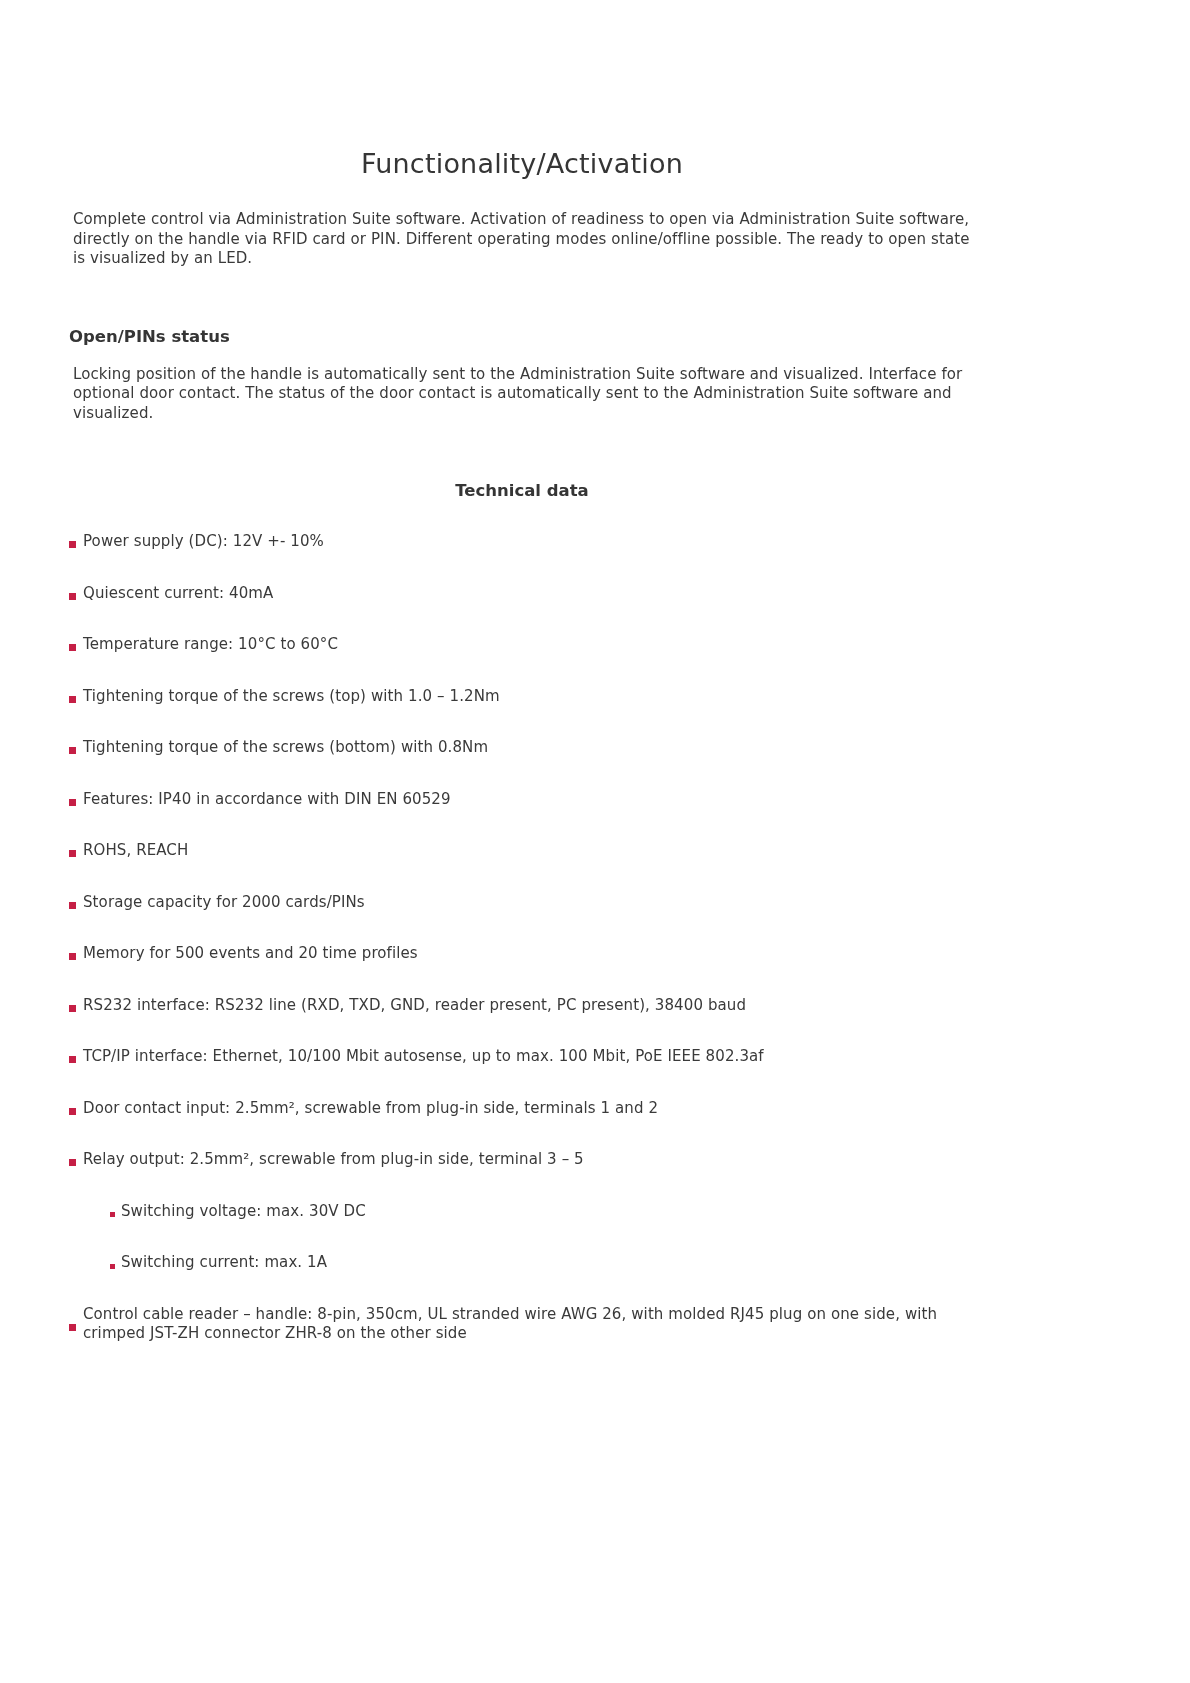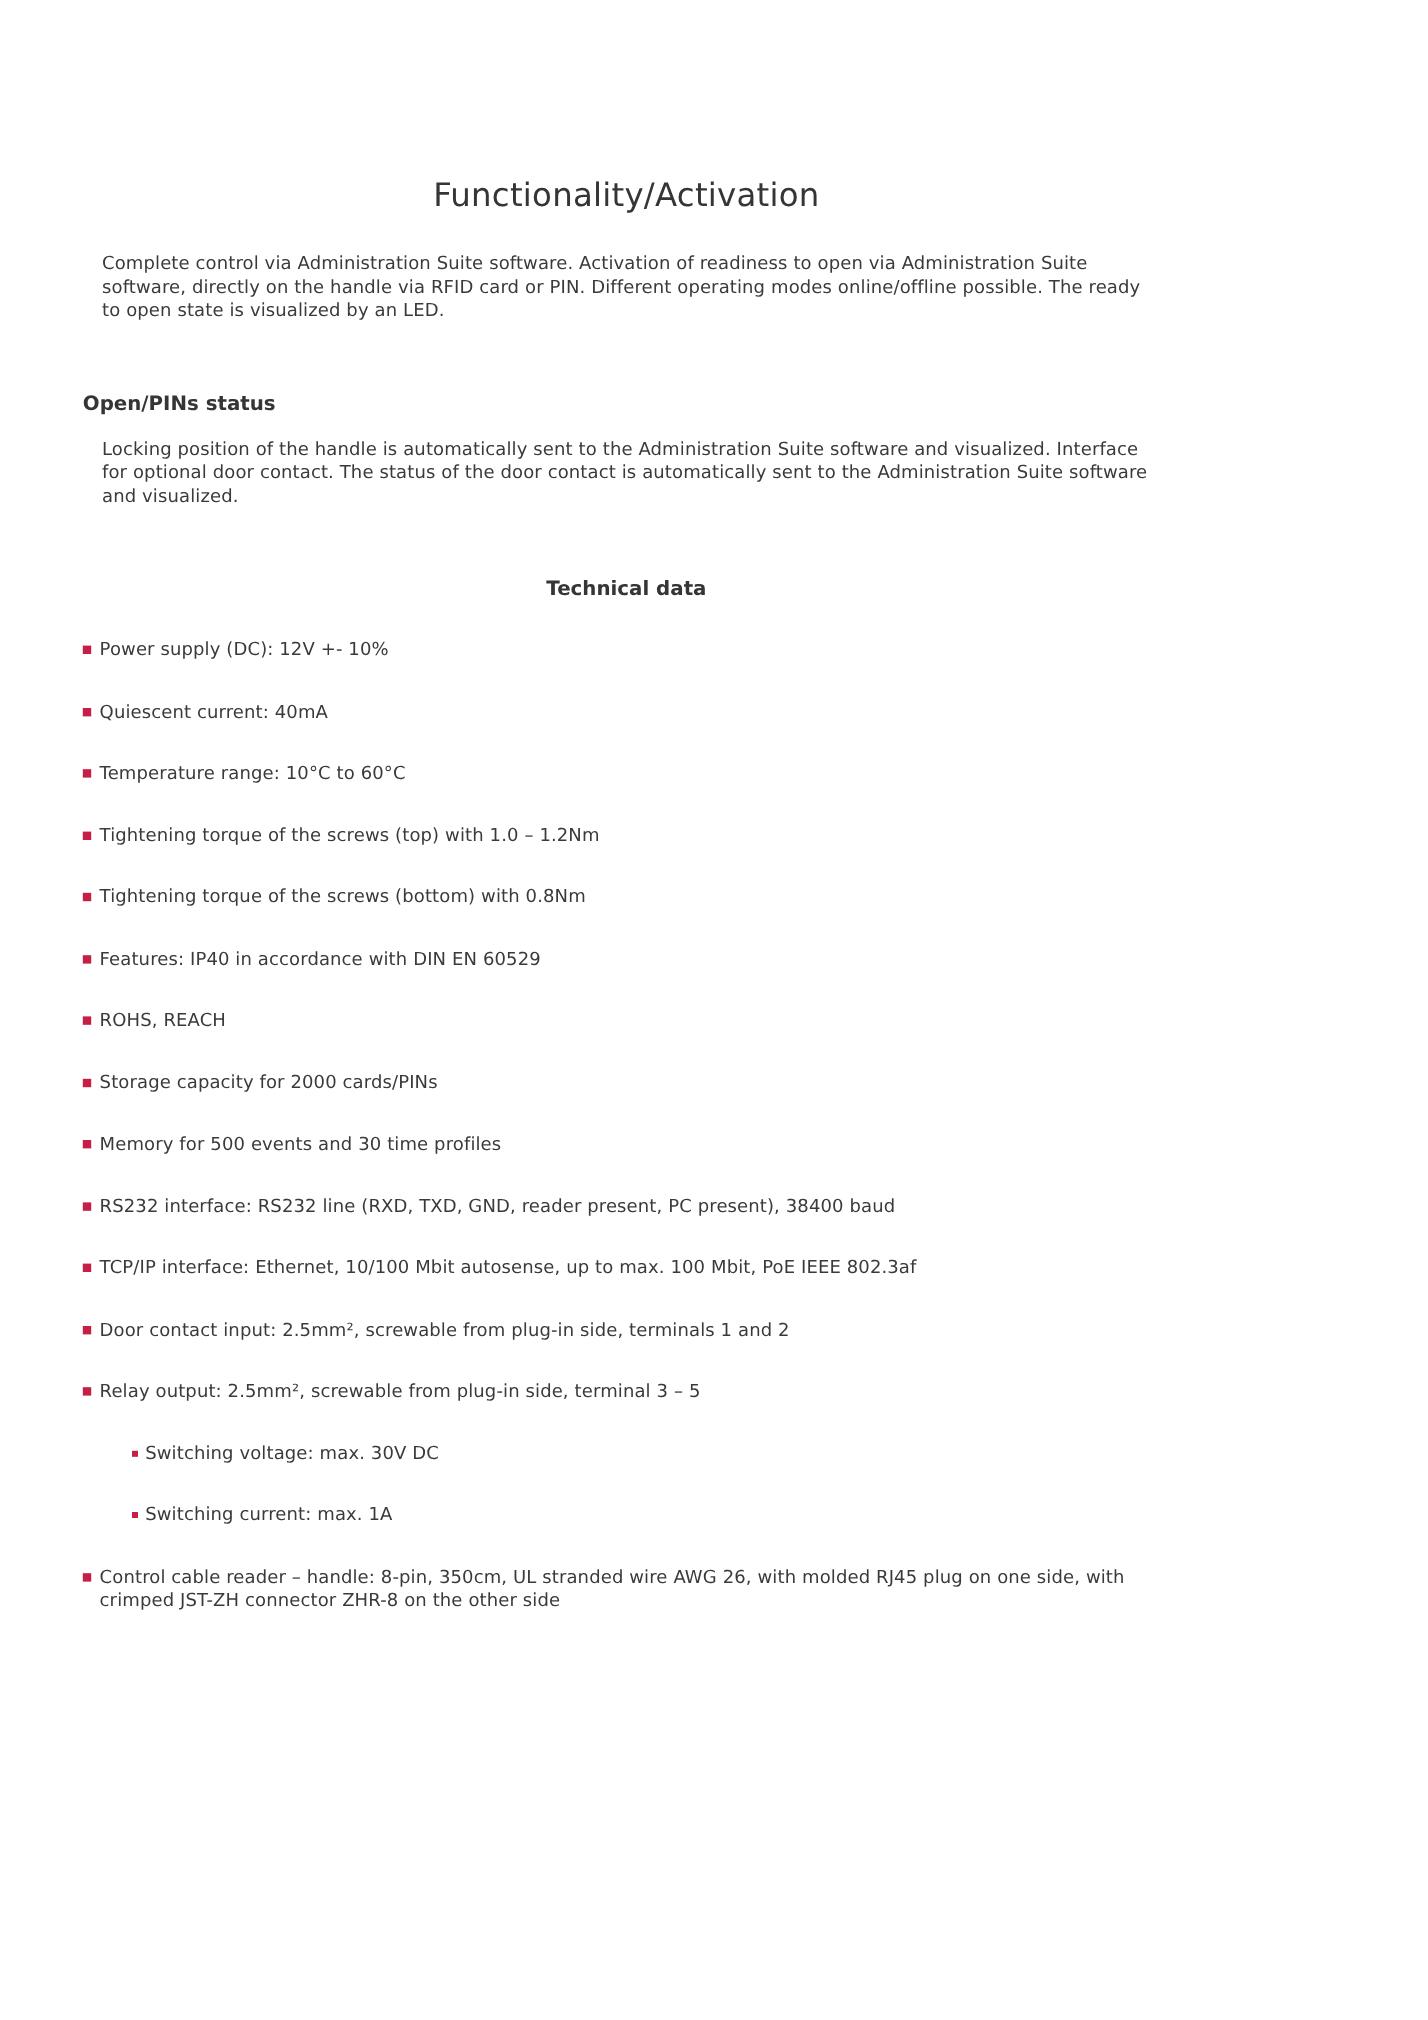--- a/index.html
+++ b/index.html
@@ -30,42 +30,42 @@
     font-size: 27px;
     font-weight: 400;
     color: #353535;
     margin: 0 0 31px 0;
     letter-spacing: 0.2px;
     text-align: center;
   }
   p.body-text {
     font-size: 15px;
     line-height: 19.5px;
-    margin: 16px;
+    margin: 4px;
     letter-spacing: 0.1px;
   }
   h2.section-heading {
     font-size: 16.5px;
     font-weight: 700;
     color: #353535;
     margin: 58px 0 19px 0;
   }
   h2.section-heading.tech { margin-bottom: 23px; text-align: center; }
   ul.tech-list {
     list-style: none;
     margin: 0;
     padding: 0;
     font-size: 15px;
     line-height: 19.5px;
     letter-spacing: 0.1px;
   }
   ul.tech-list > li { margin: 0 0 5px 0; }
   .row {
     display: flex;
-    align-items: flex-start;
+    align-items: center;
     margin-top: 32px;
   }
   .bullet {
     flex: 0 0 auto;
     width: 7px;
     height: 7px;
     background: var(--bullet);
     margin: 6px 7px 0 0;
   }
   .bullet.small {
@@ -142,21 +142,21 @@
         </li>
         <li>
           <div class="row">
             <span class="bullet"></span>
             <span class="txt">Storage capacity for 2000 cards/PINs</span>
           </div>
         </li>
         <li>
           <div class="row">
             <span class="bullet"></span>
-            <span class="txt">Memory for 500 events and 30 time profiles</span>
+            <span class="txt">Memory for 500 events and 20 time profiles</span>
           </div>
         </li>
         <li>
           <div class="row">
             <span class="bullet"></span>
             <span class="txt">RS232 interface: RS232 line (RXD, TXD, GND, reader present, PC present), 38400 baud</span>
           </div>
         </li>
         <li>
           <div class="row">

